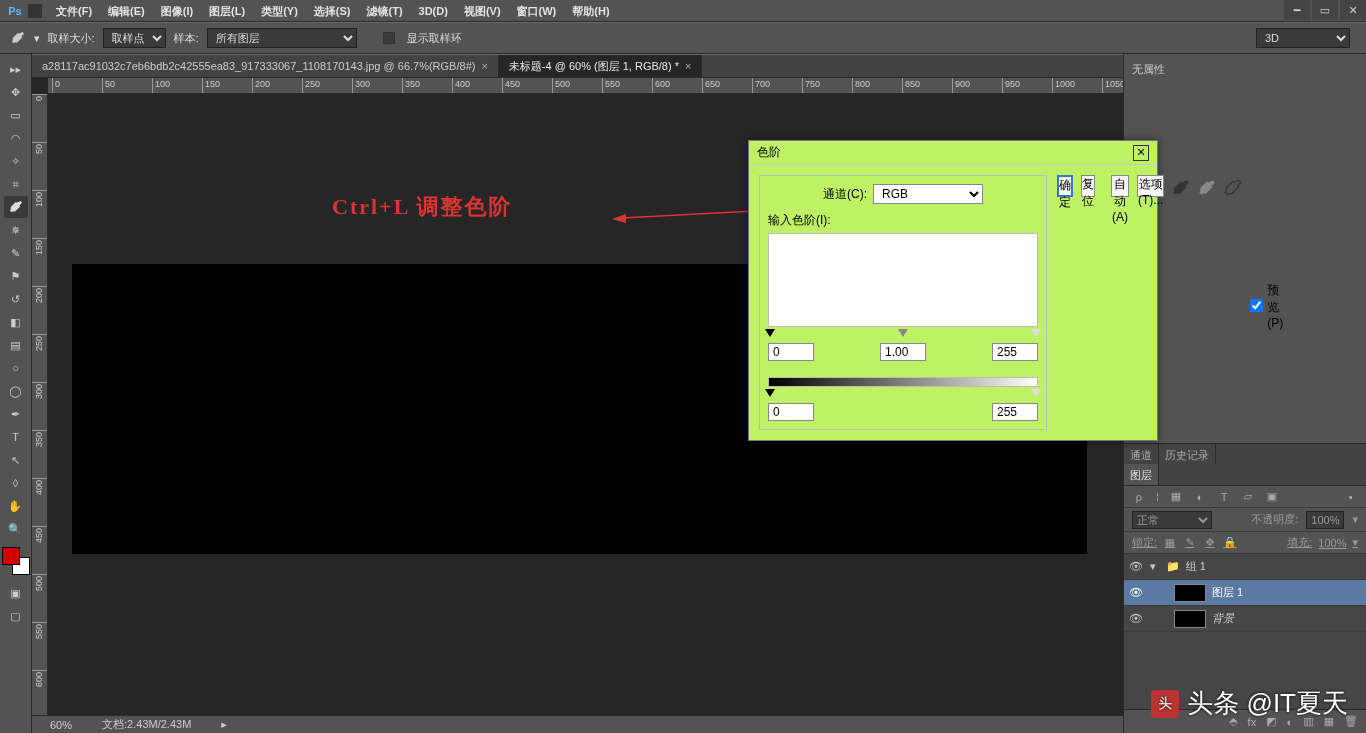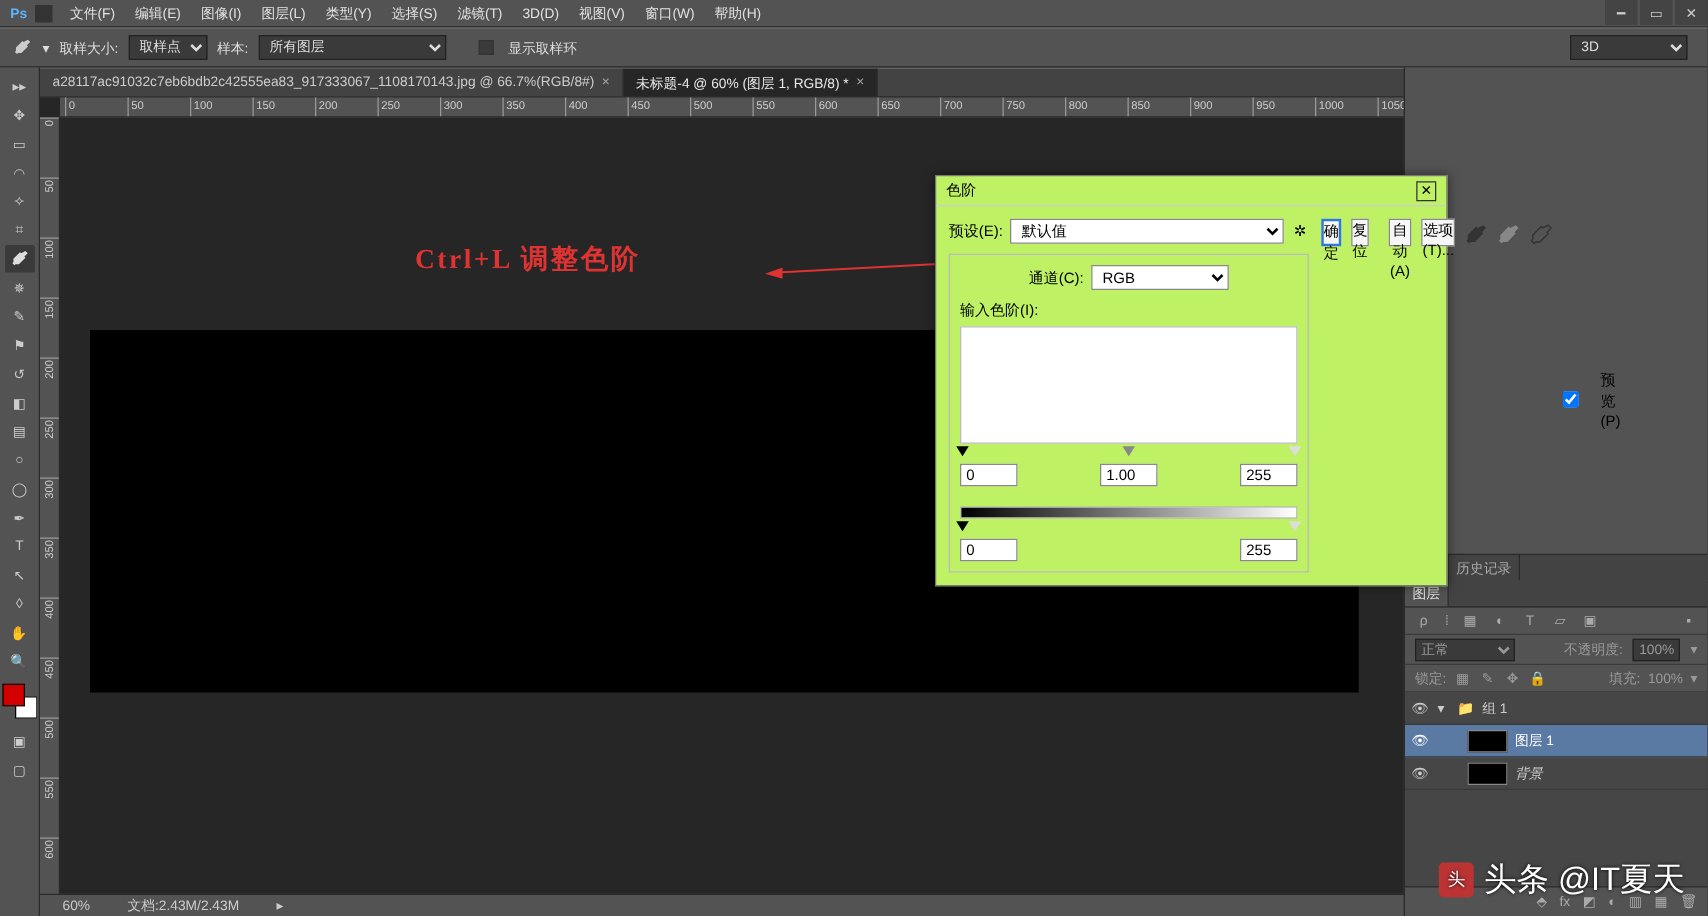--- a/index.html
+++ b/index.html
@@ -54,21 +54,21 @@
 .panel-tab { padding:0 6px; line-height:22px; color:#aaa; font-size:11px; border-right:1px solid #2a2a2a; }
 .panel-tab.active { background:#535353; color:#e2e2e2; }
 .panel-body { flex:1; padding:8px; color:#ccc; }
 .props { height:390px; border-bottom:1px solid #2a2a2a; }
 .midpanels { height:20px; border-bottom:1px solid #2a2a2a; }
 .layers { flex:1; display:flex; flex-direction:column; }
 .layer-optrow { height:24px; display:flex; align-items:center; gap:8px; padding:0 8px; border-bottom:1px solid #3a3a3a; }
 .layer-optrow select { background:#3a3a3a; color:#999; border:1px solid #222; height:18px; font-size:11px; width:80px; }
 .layer-optrow .lab { color:#999; }
 .layer-optrow .valbox { background:#3a3a3a; border:1px solid #222; padding:0 4px; height:18px; line-height:16px; color:#999; }
-.layer-lockrow { height:22px; display:flex; align-items:center; gap:6px; padding:0 8px; border-bottom:1px solid #3a3a3a; color:#999; }
+.layer-lockrow { height:22px; display:flex; align-items:center; gap:6px; padding:0 8px; border-bottom:1px solid #3a3a3a; color:#999;text-decoration:underline; }
 .layer-lockrow .ico { width:14px; text-align:center; }
 .layer-list { flex:1; background:#464646; }
 .layer-row { height:26px; display:flex; align-items:center; padding:0 4px; gap:6px; border-bottom:1px solid #3a3a3a; }
 .layer-row.sel { background:#5a7aa3; color:#fff; }
 .layer-row .eye { width:16px; text-align:center; }
 .layer-row .thumb { width:32px; height:18px; background:#000; border:1px solid #888; }
 .layer-row .arw { width:10px; }
 .panel-iconrow { height:22px; display:flex; align-items:center; gap:10px; padding:0 8px; border-bottom:1px solid #3a3a3a; color:#aaa; }
 .panel-iconrow .i { width:14px; text-align:center; }
 .panel-foot { height:24px; border-top:1px solid #2a2a2a; display:flex; align-items:center; justify-content:flex-end; gap:10px; padding:0 8px; color:#aaa; }
@@ -87,33 +87,33 @@
 .dlg .presel { flex:1; }
 .dlg fieldset { border:1px solid #bbb; padding:8px; }
 .dlg .histo { height:94px; background:#fff; border:1px solid #bbb; margin:4px 0 2px; position:relative; }
 .dlg .slider { position:relative; height:10px; margin-bottom:4px; }
 .dlg .slider .tri { position:absolute; top:0; width:0; height:0; border-left:5px solid transparent; border-right:5px solid transparent; border-top:8px solid; }
 .dlg .vals { display:flex; justify-content:space-between; }
 .dlg .vals input { width:46px; height:18px; border:1px solid #888; text-align:left; padding:0 4px; font-size:12px; }
 .dlg .grad { height:10px; background:linear-gradient(to right,#000,#fff); border:1px solid #bbb; margin:6px 0 2px; }
 .dlg .eyes { display:flex; gap:8px; justify-content:center; margin-top:4px; }
 .dlg .eyes svg { width:18px; height:18px; }
-.dlg .prev { display:flex; align-items:center; gap:17px; margin-top:6px; }
+.dlg .prev { display:flex; align-items:center; gap:4px; margin-top:6px; }
 .dlg .gear { width:14px; height:14px; display:flex; align-items:center; justify-content:center; }
 
 .watermark { position:absolute; right:18px; bottom:12px; color:#fff; font-size:26px; font-weight:500; text-shadow:0 0 3px #000; display:flex; align-items:center; gap:8px; }
 .watermark .wmico { width:28px; height:28px; border-radius:4px; background:#b33; display:flex; align-items:center; justify-content:center; font-size:14px; color:#fff; }
 </style>
 </head>
 <body>
 
 <div class="menubar">
   <div class="ps-logo">Ps</div>
   <div class="miniicon"></div>
-  <div id="menu-items" style="display: flex;">
+  <div id="menu-items" style="display: flex; font-weight: bold;">
       <div class="menu-item">文件(F)</div>
       <div class="menu-item">编辑(E)</div>
       <div class="menu-item">图像(I)</div>
       <div class="menu-item">图层(L)</div>
       <div class="menu-item">类型(Y)</div>
       <div class="menu-item">选择(S)</div>
       <div class="menu-item">滤镜(T)</div>
       <div class="menu-item">3D(D)</div>
       <div class="menu-item">视图(V)</div>
       <div class="menu-item">窗口(W)</div>
@@ -312,20 +312,21 @@
     </div>
     <div class="statusbar">
       <span>60%</span>
       <span>文档:2.43M/2.43M</span>
         <span>▸</span>
     </div>
   </div>
 
   <div class="rightpanels">
     <div class="props">
+      <div class="panel-body">无属性</div>
     </div>
     <div class="midpanels">
       <div class="panel-tabs" id="mid-tabs">
           <div class="panel-tab">通道</div>
           <div class="panel-tab">历史记录</div>
         </div>
     </div>
     <div class="layers">
       <div class="panel-tabs" id="layer-tabs">
           <div class="panel-tab active">图层</div>
@@ -392,25 +393,20 @@
   </div>
 </div>
 
 <div class="dlg">
   <div class="titlebar">
     <span>色阶</span>
     <span class="x">✕</span>
   </div>
   <div class="body">
     <div class="leftc">
-      <div class="rr">
-        <span>预设(E):</span>
-        <select class="presel"><option>默认值</option></select>
-        <span class="gear">✲</span>
-      </div>
       <fieldset>
         <div class="rr" style="justify-content:center">
           <span>通道(C):</span>
           <select style="width:110px"><option>RGB</option></select>
         </div>
         <div>输入色阶(I):</div>
         <div class="histo"></div>
         <div class="slider">
           <div class="tri" style="left:-3px;border-top-color:#000"></div>
           <div class="tri" style="left:calc(50% - 5px);border-top-color:#888"></div>

